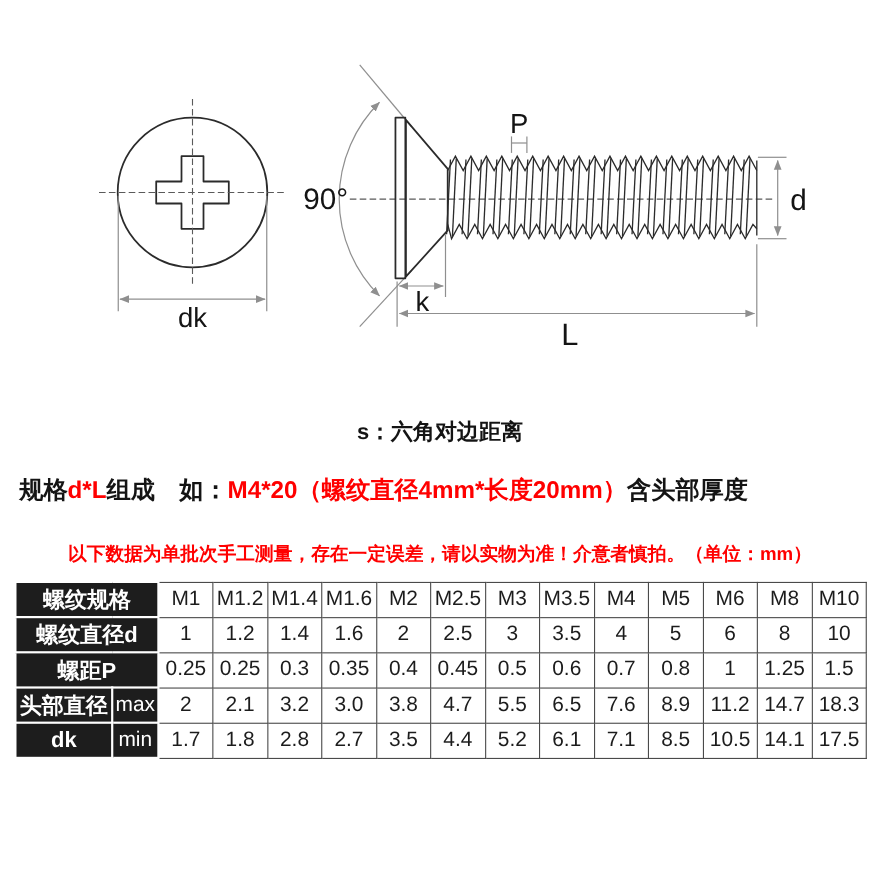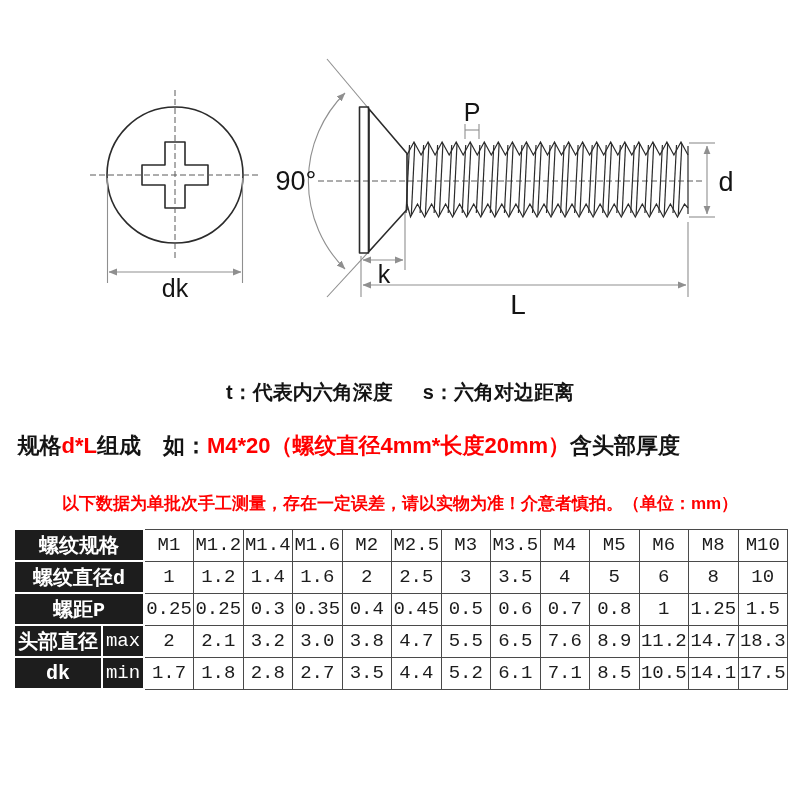--- a/index.html
+++ b/index.html
@@ -23,21 +23,21 @@
   #legend2{top:379px;gap:30px;}
   .spec-line{position:absolute;left:0;top:431px;width:680px;text-align:right;
     font-weight:bold;font-size:22px;color:#141414;}
   .spec-line .red{color:var(--red,#ff0000);}
   .disclaimer{position:absolute;left:0;top:492px;width:800px;text-align:center;
     font-weight:bold;font-size:17px;color:var(--red,#ff0000);}
   
   #spec-table{
     position:absolute;left:13px;top:528px;width:774px;
     border-collapse:collapse;table-layout:fixed;
-    font-family:Liberation Mono, monospace;
+    font-family:Liberation Sans, sans-serif;
   }
   #spec-table td{height:32px;padding:0;text-align:center;vertical-align:middle;}
   #spec-table .hcell{
     background:var(--thbg,#1d1d1d);color:#fff;border:2px solid #fff;
     font-size:20px;font-weight:bold;
   }
   #spec-table .hcell.sub{font-weight:normal;font-size:19px;}
   #spec-table .dcell{
     background:#fff;color:#1c1c1c;border:1px solid #4a4a4a;font-size:19px;
   }
@@ -138,21 +138,20 @@
       <line class="dim" x1="363" y1="260" x2="403" y2="260"></line>
       <text class="dimlabel" x="384" y="283">k</text>
 
       <line class="ext" x1="688" y1="222" x2="688" y2="297"></line>
       <line class="dim" x1="363" y1="285" x2="686" y2="285"></line>
       <text class="dimlabel" x="518" y="314" style="font-size:28px">L</text>
     </g>
   </svg>
 
   <div id="legend2" class="legend-line">
-    <span>t：代表内六角深度</span>
     <span>s：六角对边距离</span>
   </div>
 
   <div class="spec-line">
     <span>规格</span><span class="red">d*L</span><span>组成　如：</span><span class="red">M4*20（螺纹直径4mm*长度20mm）</span><span>含头部厚度</span>
   </div>
 
   <div class="disclaimer">以下数据为单批次手工测量，存在一定误差，请以实物为准！介意者慎拍。（单位：mm）</div>
 
   <table id="spec-table">

